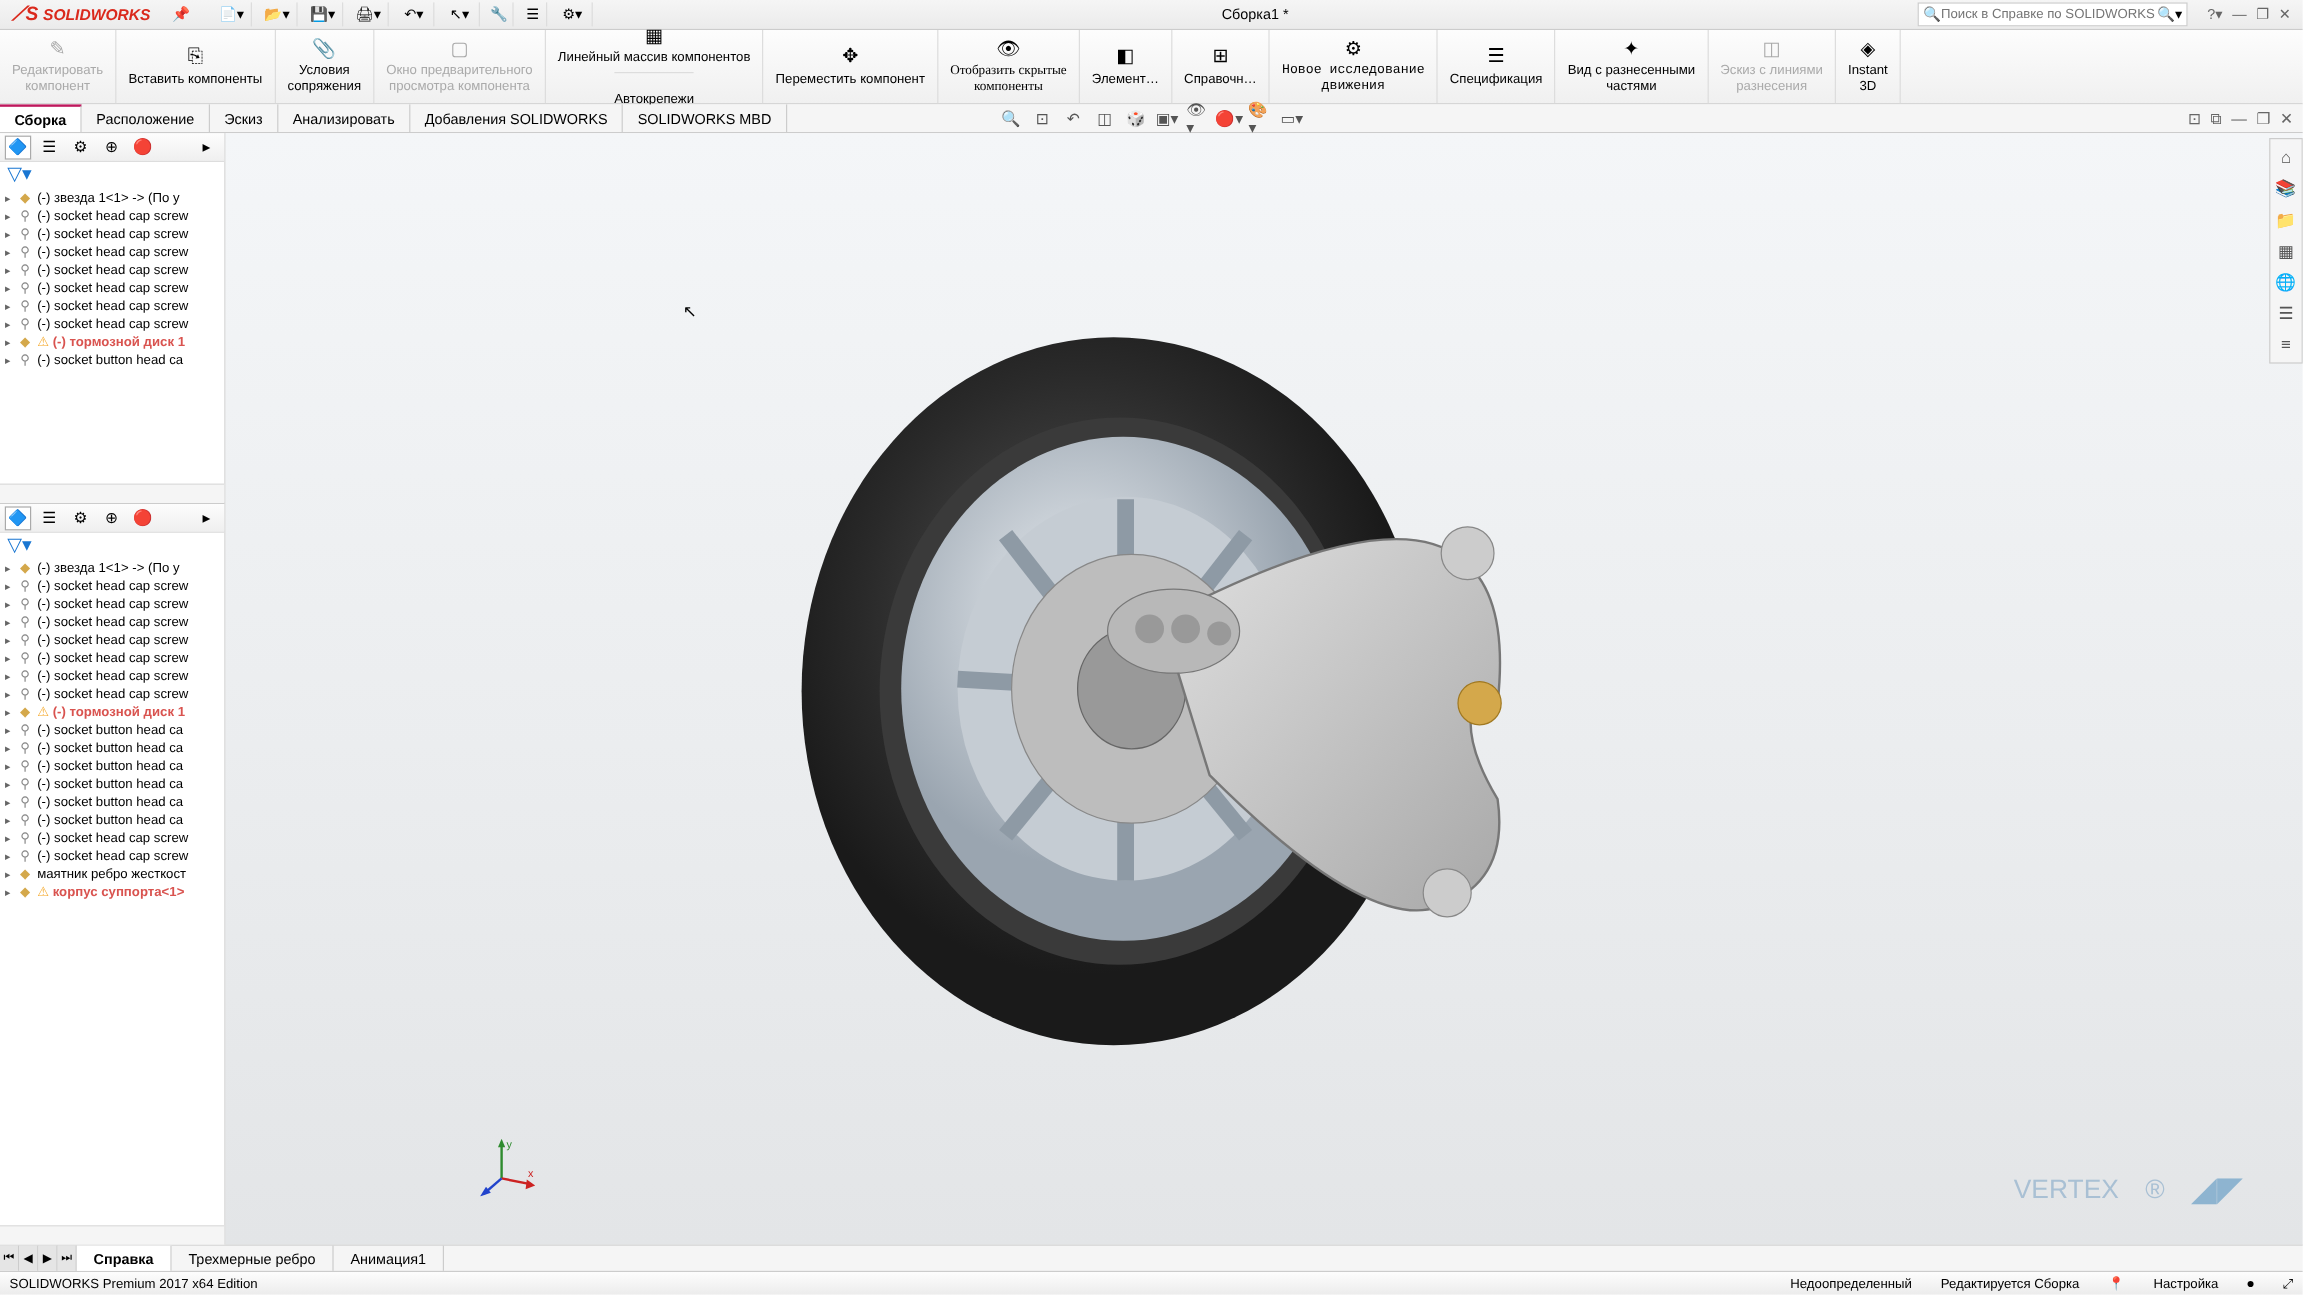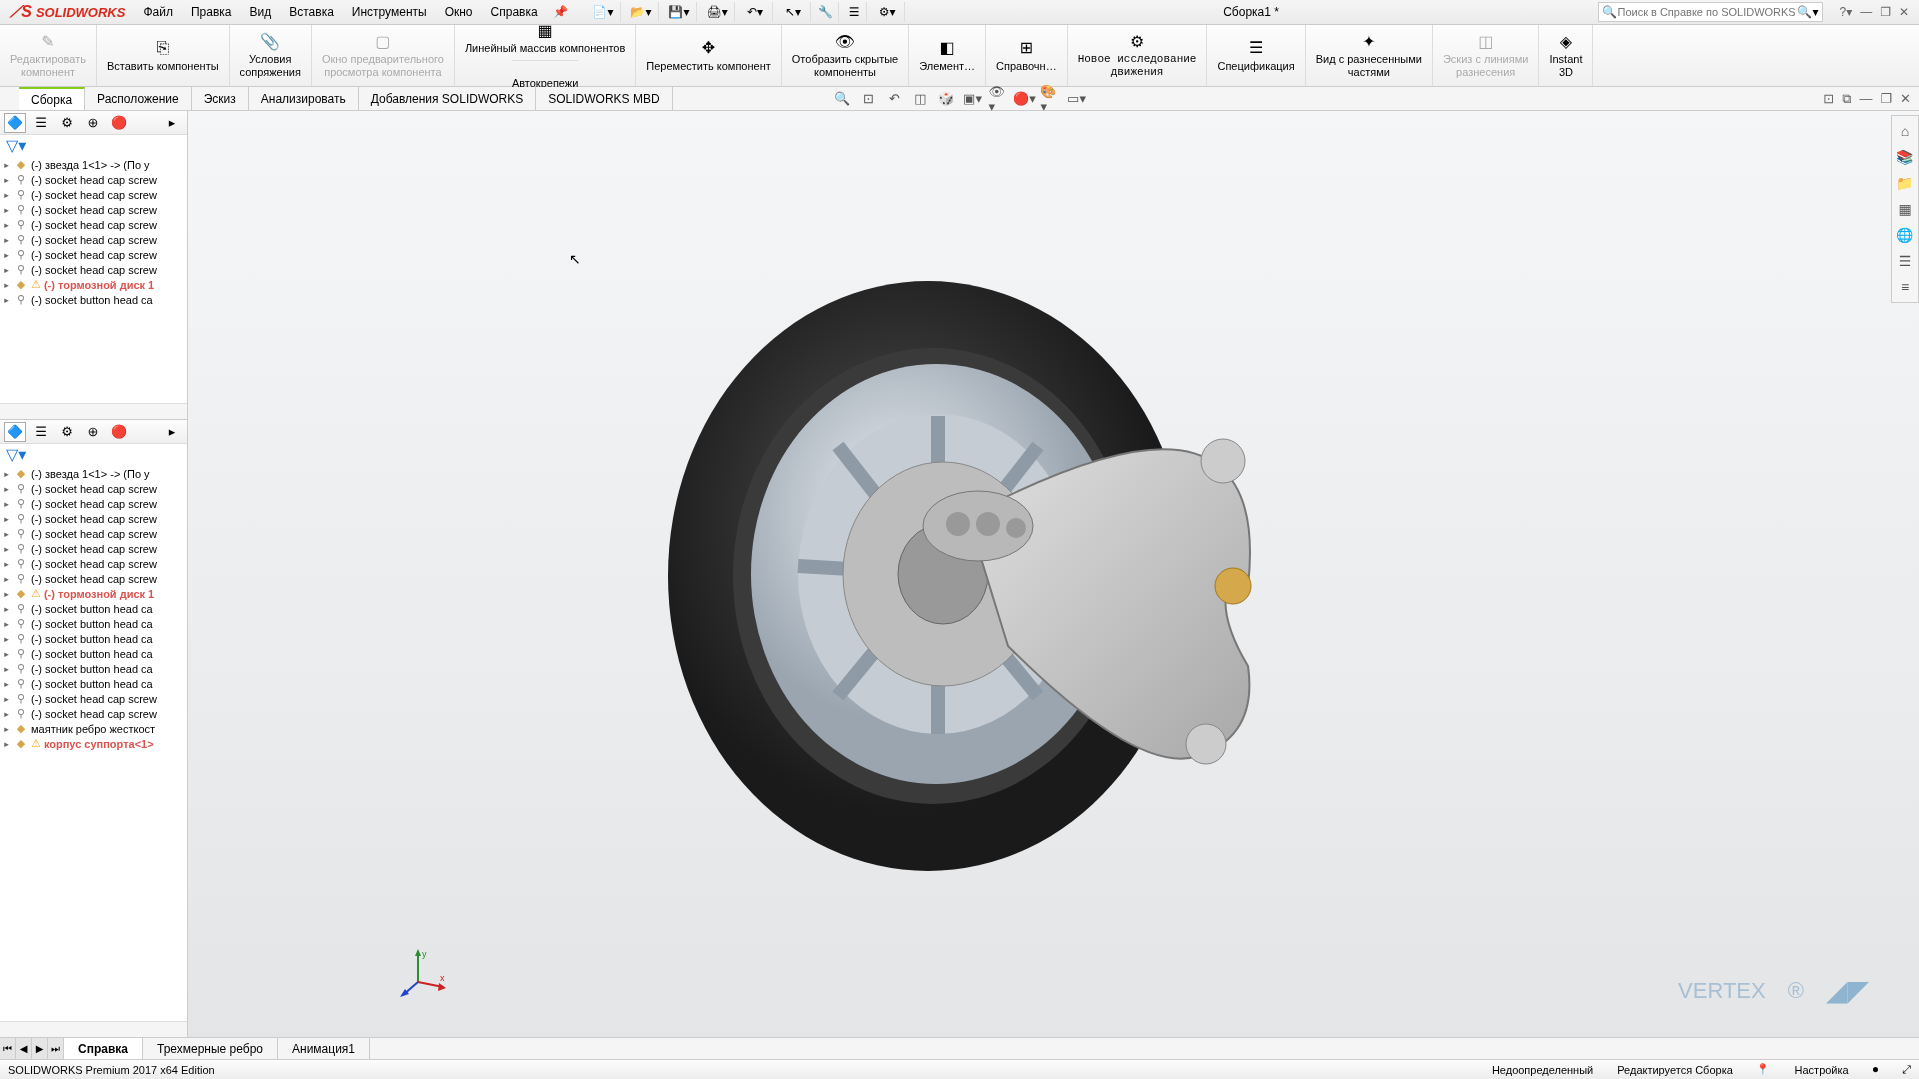--- a/index.html
+++ b/index.html
@@ -22,21 +22,21 @@
 
 
 .ribbon { height: 62px; background: linear-gradient(#fdfdfd,#f0f0f0); border-bottom: 1px solid #ccc; display: flex; }
 .ribbon-grp { display: flex; flex-direction: column; align-items: center; justify-content: center; padding: 2px 10px; border-right: 1px solid #ddd; font-size: 11px; text-align: center; line-height: 1.2; }
 .ribbon-grp.disabled { color: #aaa; }
 .ribbon-grp .ico { font-size: 16px; margin-bottom: 2px; }
 
 
 .tabstrip { height: 24px; background: #f5f5f5; display: flex; align-items: stretch; font-size: 12px; border-bottom: 1px solid #ccc; position: relative; }
 .tab { padding: 4px 12px; border-right: 1px solid #ccc; display: flex; align-items: center; }
-.tab.active { background: #fff; font-weight: normal; border-top: 2px solid #84cc16; margin-left: 19px; }
+.tab.active { background: #fff; font-weight: bold; border-top: 2px solid #be185d; }
 .view-tools { position: absolute; left: 50%; transform: translateX(-50%); top: 0; height: 100%; display: flex; align-items: center; gap: 6px; }
 .vt { width: 20px; height: 20px; display: flex; align-items: center; justify-content: center; font-size: 13px; color: #555; }
 .right-tools { margin-left: auto; display: flex; gap: 8px; padding-right: 8px; align-items: center; color: #666; font-size: 13px; }
 
 
 .main { display: flex; height: calc(100% - 25px - 62px - 24px - 22px - 20px); }
 
 
 .sidebar { width: 188px; border-right: 1px solid #ccc; display: flex; flex-direction: column; background: #fff; }
 .tree-panel { flex: 1; overflow: hidden; border-bottom: 1px solid #ccc; display: flex; flex-direction: column; position: relative; }
@@ -80,29 +80,20 @@
 svg { display: block; }
 </style>
 </head>
 <body>
 
 <div class="titlebar">
   <div class="logo">
     <span class="logo-sym">⟋S</span>
     <span>SOLIDWORKS</span>
   </div>
-  <div class="menubar">
-    <span>Файл</span>
-    <span>Правка</span>
-    <span>Вид</span>
-    <span>Вставка</span>
-    <span>Инструменты</span>
-    <span>Окно</span>
-    <span>Справка</span>
-  </div>
   <span class="pin">📌</span>
   <div class="qat">
     <div class="qat-btn wide">📄▾</div>
     <div class="qat-btn wide">📂▾</div>
     <div class="qat-btn wide">💾▾</div>
     <div class="qat-btn wide">🖨▾</div>
     <div class="qat-btn wide">↶▾</div>
     <div class="qat-btn wide">↖▾</div>
     <div class="qat-btn">🔧</div>
     <div class="qat-btn">☰</div>
@@ -146,21 +137,21 @@
       <div class="ico">▦</div>
       <div style="white-space: pre-line;">Линейный массив компонентов</div>
       <div style="margin-top: 4px; border-top: 1px solid rgb(221, 221, 221); padding-top: 16px;">Автокрепежи</div>
     </div>
     <div class="ribbon-grp">
       <div class="ico">✥</div>
       <div style="white-space: pre-line;">Переместить компонент</div>
     </div>
     <div class="ribbon-grp">
       <div class="ico">👁</div>
-      <div style="white-space: pre-line;">Отобразить скрытые
+      <div style="white-space: pre-line; font-family: Liberation Serif, serif;">Отобразить скрытые
 компоненты</div>
     </div>
     <div class="ribbon-grp">
       <div class="ico">◧</div>
       <div style="white-space: pre-line;">Элемент…</div>
     </div>
     <div class="ribbon-grp">
       <div class="ico">⊞</div>
       <div style="white-space: pre-line;">Справочн…</div>
     </div>

